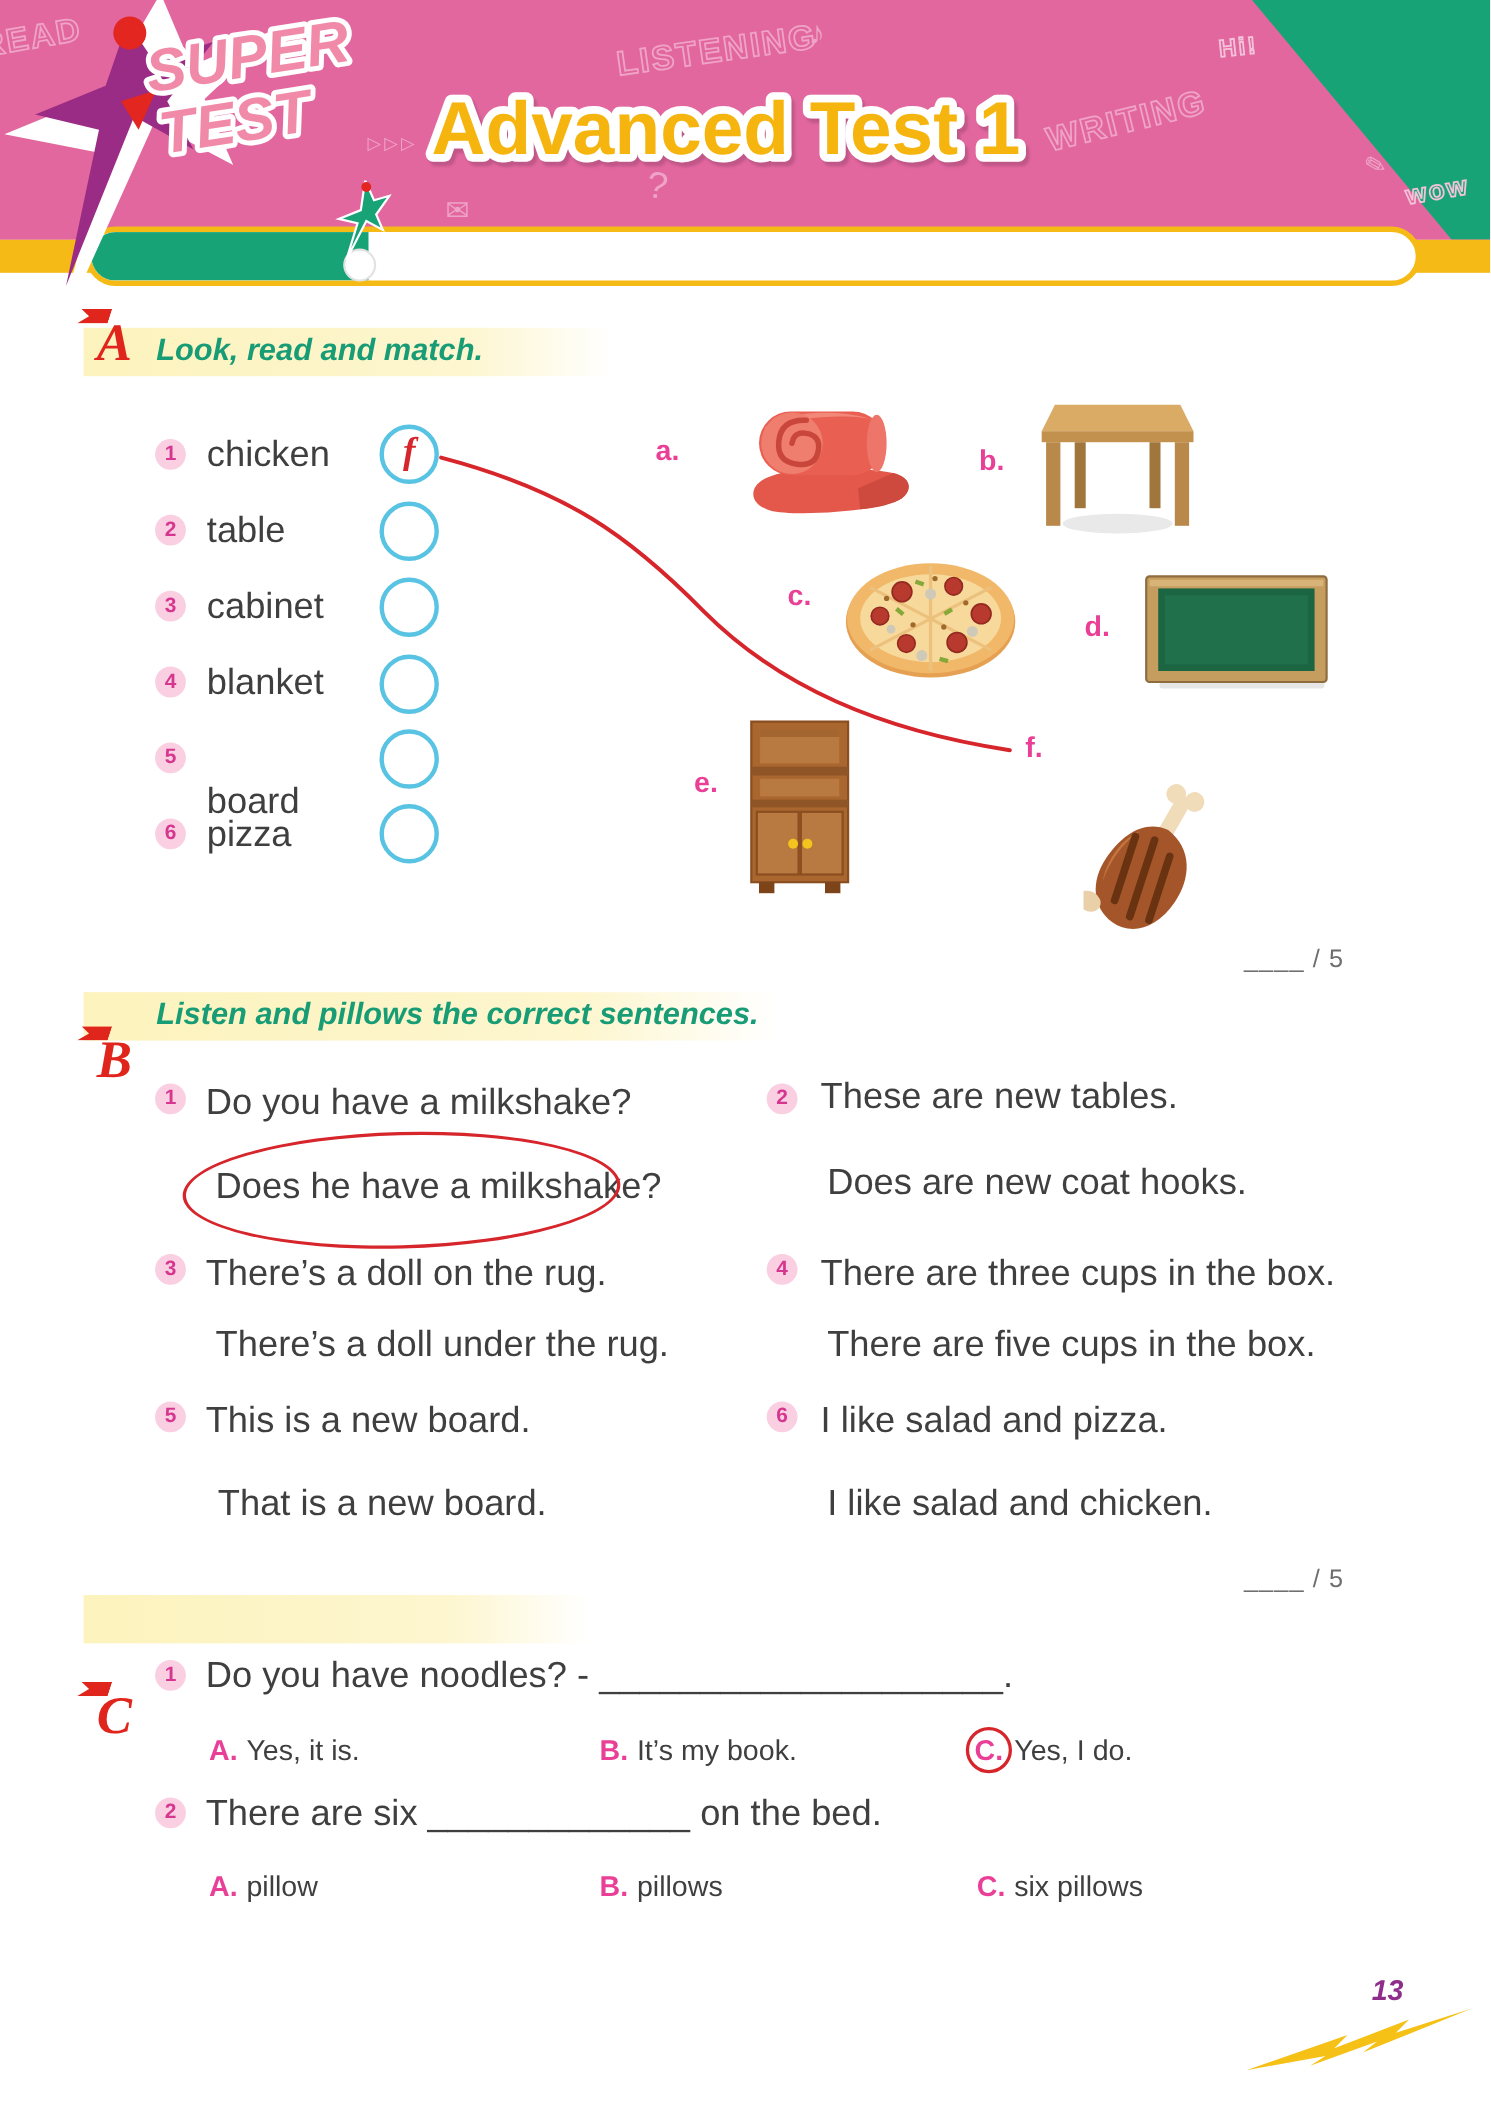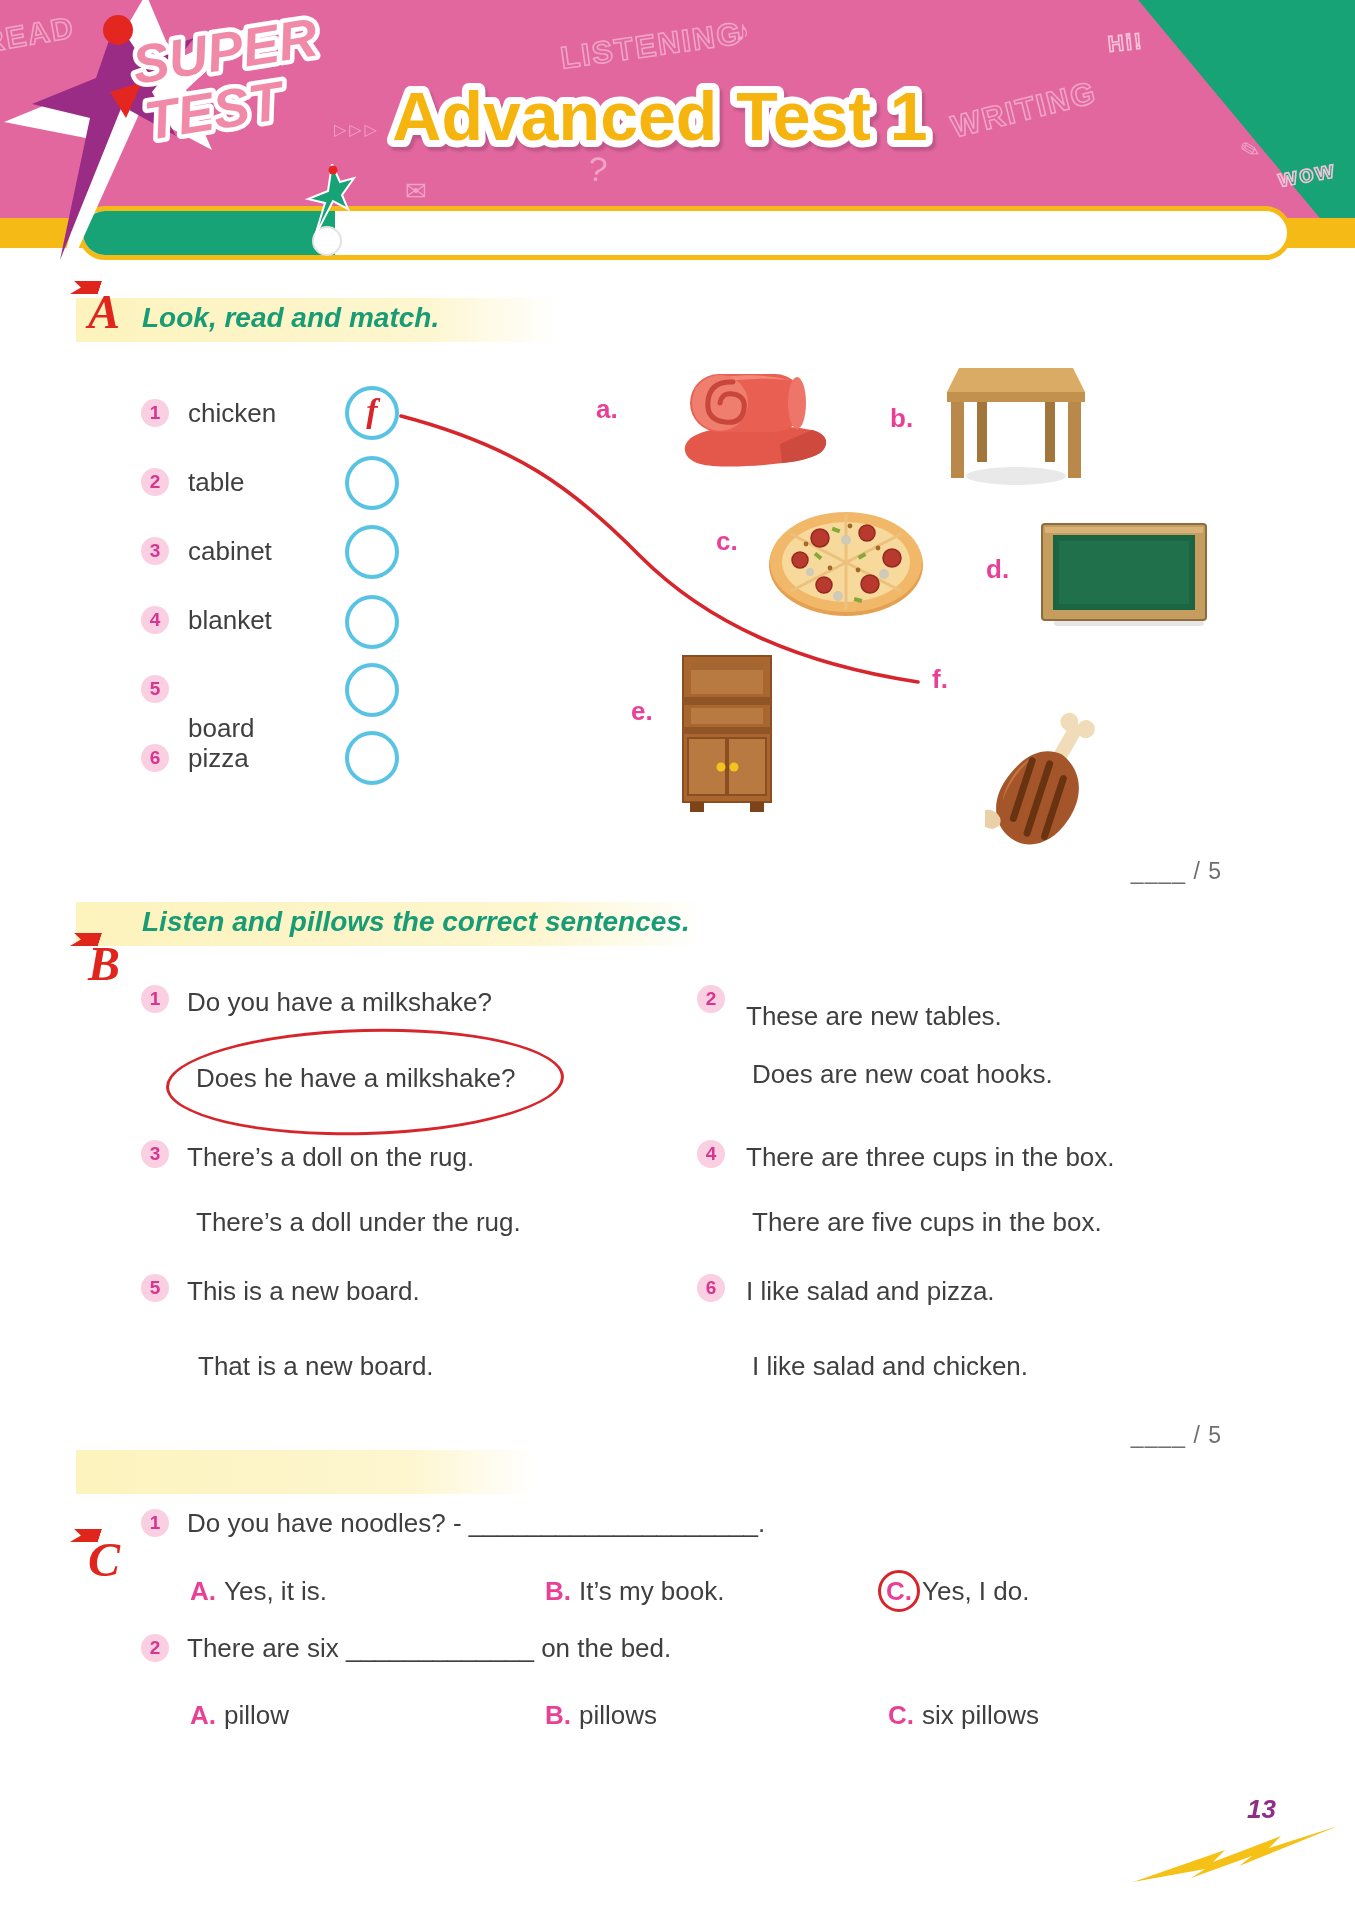--- a/index.html
+++ b/index.html
@@ -30,21 +30,21 @@
               font-size:48px;line-height:48px;color:#e0261c;z-index:3;}
   .sec-letter::before{content:"";position:absolute;top:-7px;left:-16px;width:28px;height:13px;
               background:#e0261c;clip-path:polygon(0 0,100% 0,100% 100%,0 100%,32% 50%);
               transform:skewX(-18deg);}
   .sec-title{font-size:28px;font-weight:bold;font-style:italic;color:#189c76;
              padding:6px 70px 8px 14px;white-space:nowrap;}
 
   
   .badge{width:28px;height:28px;border-radius:50%;background:#f9cfe1;color:#d6368f;
          font-size:19px;font-weight:bold;display:flex;align-items:center;justify-content:center;}
-  .sentence{font-size:26px;color:#3f3f3f;white-space:nowrap;line-height:34px;}
+  .sentence{font-size:33px;color:#3f3f3f;white-space:nowrap;line-height:34px;}
   .mcircle{width:54px;height:54px;box-sizing:border-box;border:4px solid #59c3e3;border-radius:50%;
            background:#fff;display:flex;align-items:center;justify-content:center;}
   .fletter{font-family:"Liberation Serif",serif;font-style:italic;font-weight:bold;
            font-size:34px;color:#d6252b;margin-top:-4px;}
   .piclabel{font-size:26px;font-weight:bold;color:#ea3f96;white-space:nowrap;}
   .score{font-size:23px;color:#6f6f6f;letter-spacing:1px;width:170px;text-align:right;white-space:nowrap;}
   .red-ellipse{border:3.5px solid #d6252b;border-radius:50%;transform:rotate(-1.5deg);z-index:3;}
   .opt{font-size:26px;color:#3f3f3f;white-space:nowrap;line-height:34px;}
   .opt-key{color:#ea3f96;font-weight:bold;margin-right:8px;}
   .opt-key.circled{display:inline-flex;align-items:center;justify-content:center;
@@ -238,21 +238,21 @@
   <div class="abs hl" style="left:76px;top:902px;width:630px;height:44px;"></div>
   <div class="abs sec-letter" style="left:88px;top:892px;">B</div>
   <div class="abs sec-title" style="left:128px;top:900px;">Listen and pillows the correct sentences.</div>
 
   <div class="abs badge" style="left:141px;top:985px;">1</div>
   <div class="abs sentence" style="left:187px;top:985px;">Do you have a milkshake?</div>
   <div class="abs sentence" style="left:196px;top:1061px;">Does he have a milkshake?</div>
   <div class="abs red-ellipse" style="left:166px;top:1029px;width:392px;height:100px;"></div>
 
   <div class="abs badge" style="left:697px;top:985px;">2</div>
-  <div class="abs sentence" style="left:746px;top:959px;margin-top:40px;">These are new tables.</div>
+  <div class="abs sentence" style="left:746px;top:939px;margin-top:40px;">These are new tables.</div>
   <div class="abs sentence" style="left:752px;top:1057px;">Does are new coat hooks.</div>
 
   <div class="abs badge" style="left:141px;top:1140px;">3</div>
   <div class="abs sentence" style="left:187px;top:1140px;">There’s a doll on the rug.</div>
   <div class="abs sentence" style="left:196px;top:1205px;">There’s a doll under the rug.</div>
 
   <div class="abs badge" style="left:697px;top:1140px;">4</div>
   <div class="abs sentence" style="left:746px;top:1140px;">There are three cups in the box.</div>
   <div class="abs sentence" style="left:752px;top:1205px;">There are five cups in the box.</div>
 

